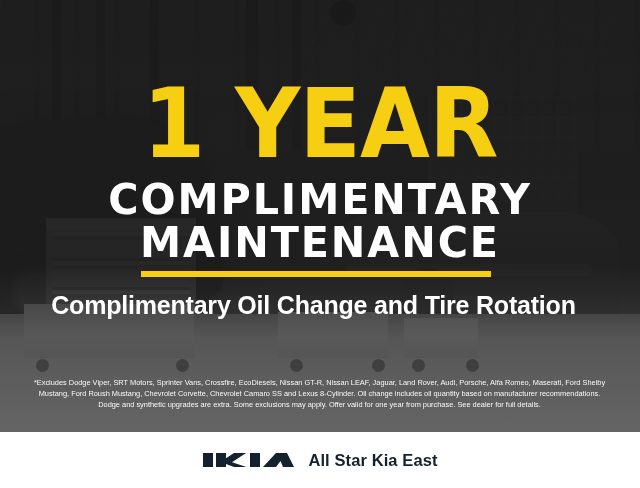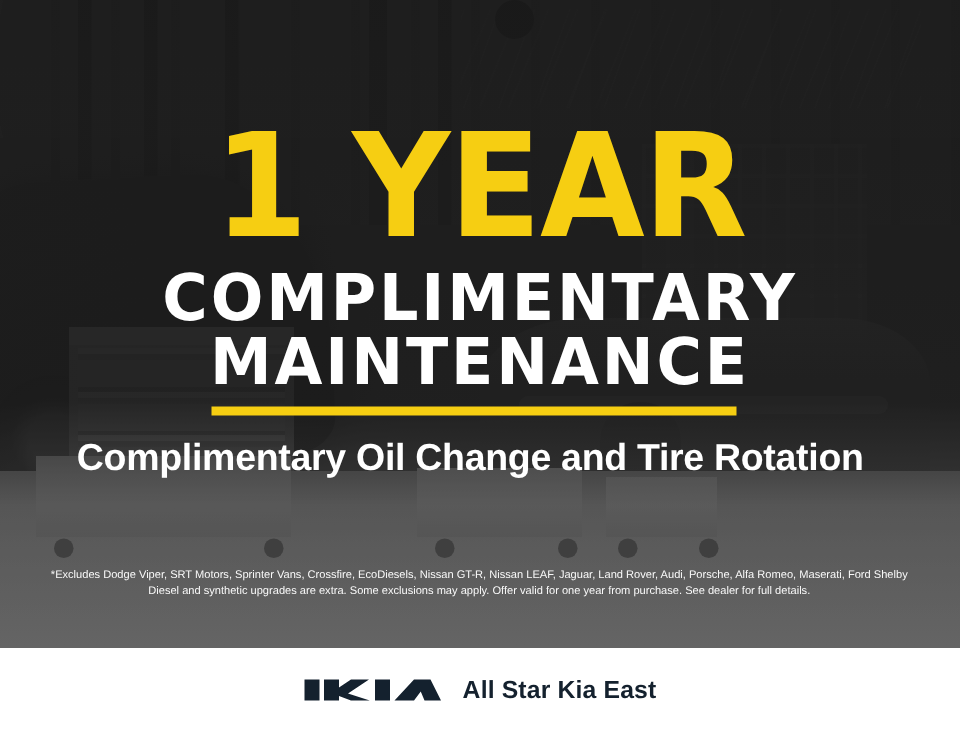--- a/index.html
+++ b/index.html
@@ -239,21 +239,22 @@
     <div class="headline-3">MAINTENANCE</div>
 
     <div class="rule"></div>
 
     <div class="subhead">
       <div>Complimentary Oil Change and Tire Rotation</div>
     </div>
 
     <div class="disclaimer">
       <div>*Excludes Dodge Viper, SRT Motors, Sprinter Vans, Crossfire, EcoDiesels, Nissan GT-R, Nissan LEAF, Jaguar, Land Rover, Audi, Porsche, Alfa Romeo, Maserati, Ford Shelby</div>
-      <div>Diesel and synthetic upgrades are extra. Some exclusions may apply. Offer valid for one year from purchase. See dealer for full details.</div>
+      <div>Mustang, Ford Roush Mustang, Chevrolet Corvette, Chevrolet Camaro SS and Lexus 8-Cylinder. Oil change includes oil quantity based on manufacturer recommendations.</div>
+      <div>Dodge and synthetic upgrades are extra. Some exclusions may apply. Offer valid for one year from purchase. See dealer for full details.</div>
     </div>
   </div>
 
   <div class="footer">
     <svg class="kia-logo" width="92" height="26" viewBox="0 0 184 52" aria-hidden="true">
       <g fill="#14212E">
         <path d="M2 12 h20 v28 h-20 z"></path>
         <path d="M28 12 h20 v10.5 l16 -10.5 h24 l-28 18.5 l29 9.5 h-25 l-16 -6 v6 h-20 z"></path>
         <path d="M96 12 h20 v28 h-20 z"></path>
         <path d="M122 40 l26 -28 h22 l14 28 h-22 l-5 -12 l-9 12 z"></path>

